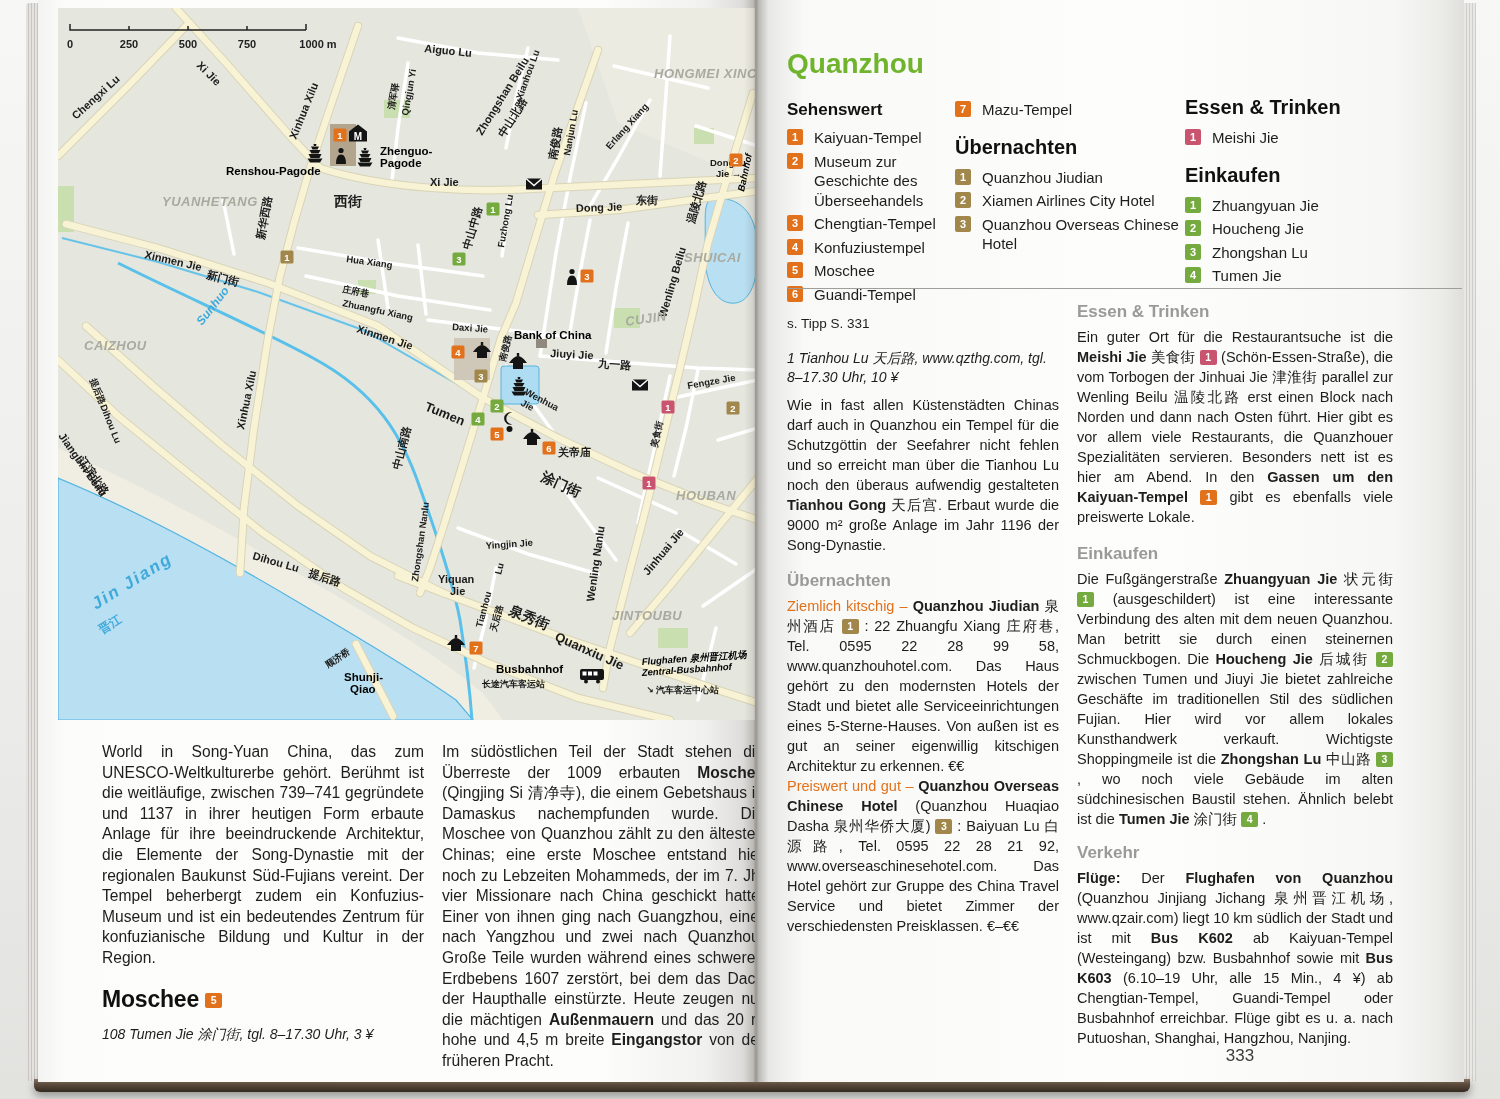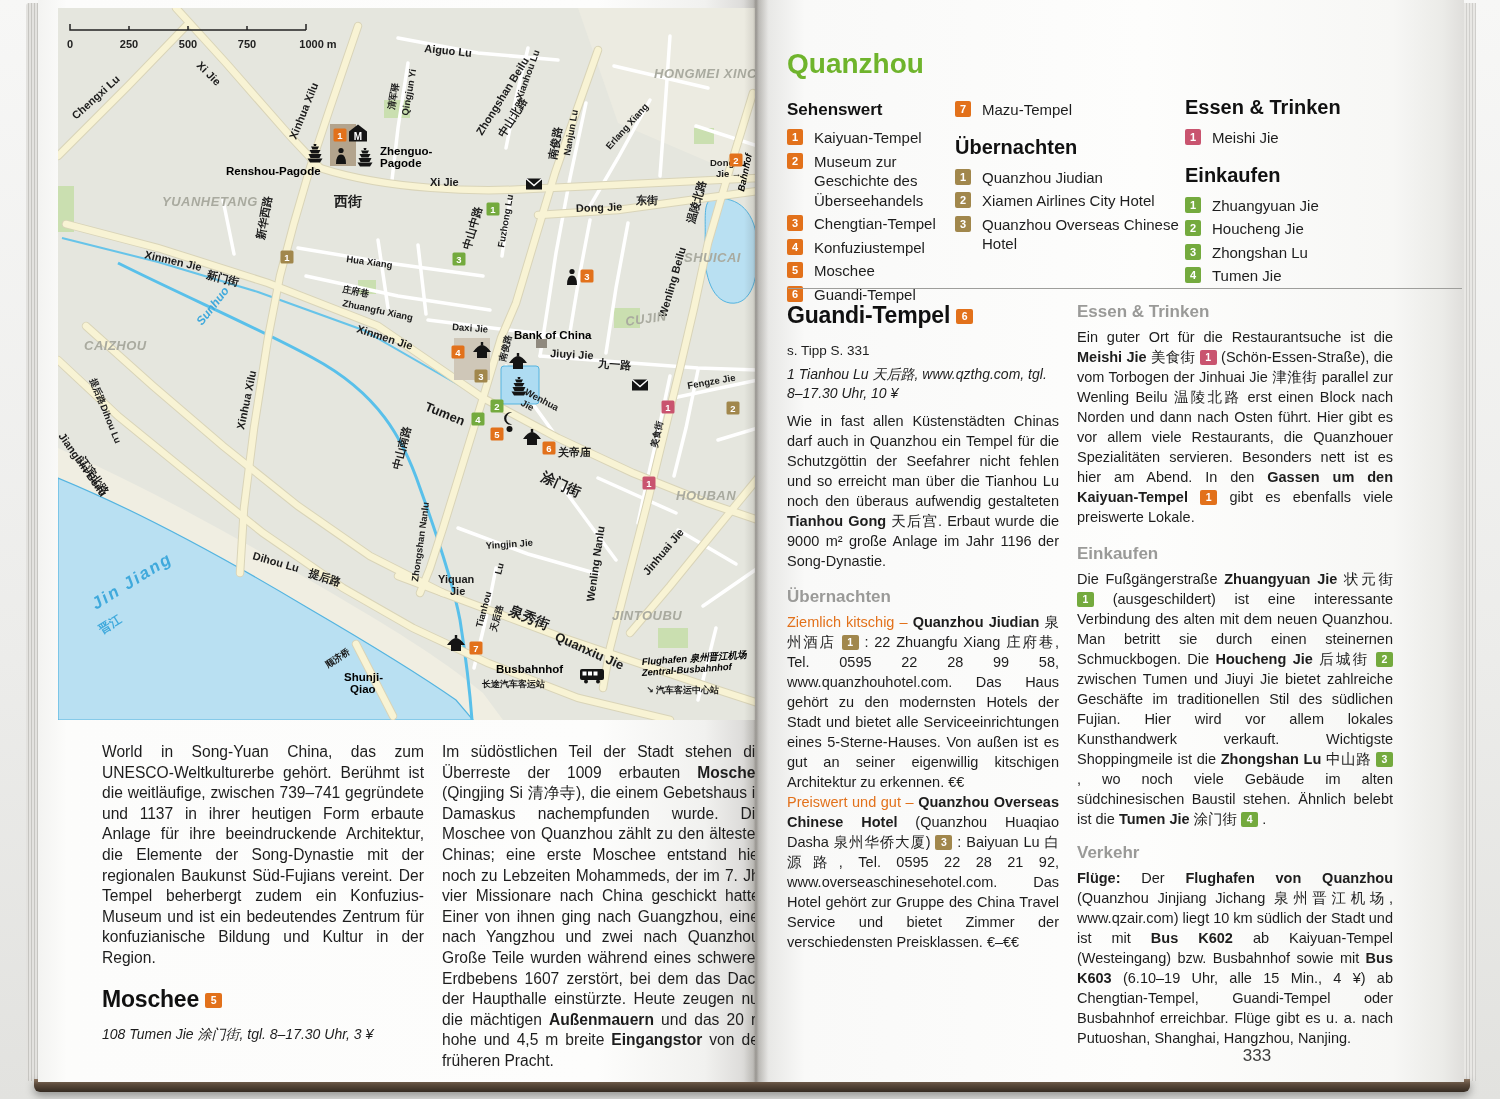--- a/index.html
+++ b/index.html
@@ -474,39 +474,36 @@
           <div class="leg-row">
             <span class="leg-badge" style="background: rgb(116, 170, 62);">4</span>
             <span>Tumen Jie</span>
           </div>
         </div>
     </div>
 
     <div class="divider" style="left:33px;top:288px;width:674px"></div>
 
     <div class="abs" style="left:32px;top:302px;width:272px">
-      <h2 class="entry-h">
-        <span>Guandi-Tempel</span><span class="badge" style="background: rgb(226, 113, 27);">6</span>
-      </h2>
       <p class="note" style="margin-top:14px">s. Tipp S. 331</p>
-      <p class="addr" style="margin-top:7px;margin-bottom:8px">1 Tianhou Lu 天后路, www.qzthg.com, tgl. 8–17.30 Uhr, 10 ¥</p>
+      <p class="addr" style="margin-top:18px;margin-bottom:8px">1 Tianhou Lu 天后路, www.qzthg.com, tgl. 8–17.30 Uhr, 10 ¥</p>
       <p class="body-text">Wie in fast allen Küstenstädten Chinas darf auch in Quanzhou ein Tempel für die Schutzgöttin der Seefahrer nicht fehlen und so erreicht man über die Tianhou Lu noch den überaus aufwendig gestalteten <b>Tianhou Gong</b> 天后宫. Erbaut wurde die 9000 m² große Anlage im Jahr 1196 der Song-Dynastie.</p>
       <h3 class="gray-h" style="margin-top:16px">Übernachten</h3>
       <div>
           <p class="body-text"><span class="o-txt">Ziemlich kitschig – </span><b>Quanzhou Jiudian</b> 泉州酒店 <span class="badge" style="background: rgb(161, 135, 76);">1</span> : 22 Zhuangfu Xiang 庄府巷, Tel. 0595 22 28 99 58, www.quanzhouhotel.com. Das Haus gehört zu den modernsten Hotels der Stadt und bietet alle Serviceeinrichtungen eines 5-Sterne-Hauses. Von außen ist es gut an seiner eigenwillig kitschigen Architektur zu erkennen. €€</p>
           <p class="body-text"><span class="o-txt">Preiswert und gut – </span><b>Quanzhou Overseas Chinese Hotel</b> (Quanzhou Huaqiao Dasha 泉州华侨大厦) <span class="badge" style="background: rgb(161, 135, 76);">3</span> : Baiyuan Lu 白源路, Tel. 0595 22 28 21 92, www.overseaschinesehotel.com. Das Hotel gehört zur Gruppe des China Travel Service und bietet Zimmer der verschiedensten Preisklassen. €–€€</p>
         </div>
     </div>
 
     <div class="abs" style="left:322px;top:302px;width:316px">
       <h3 class="gray-h">Essen &amp; Trinken</h3>
       <p class="body-text">Ein guter Ort für die Restaurantsuche ist die <b>Meishi Jie</b> 美食街 <span class="badge" style="background: rgb(201, 84, 111);">1</span> (Schön-Essen-Straße), die vom Torbogen der Jinhuai Jie 津淮街 parallel zur Wenling Beilu 温陵北路 erst einen Block nach Norden und dann nach Osten führt. Hier gibt es vor allem viele Restaurants, die Quanzhouer Spezialitäten servieren. Besonders nett ist es hier am Abend. In den <b>Gassen um den Kaiyuan-Tempel</b> <span class="badge" style="background: rgb(226, 113, 27);">1</span> gibt es ebenfalls viele preiswerte Lokale.</p>
       <h3 class="gray-h" style="margin-top:17px">Einkaufen</h3>
       <p class="body-text">Die Fußgängerstraße <b>Zhuangyuan Jie</b> 状元街 <span class="badge" style="background: rgb(116, 170, 62);">1</span> (ausgeschildert) ist eine interessante Verbindung des alten mit dem neuen Quanzhou. Man betritt sie durch einen steinernen Schmuckbogen. Die <b>Houcheng Jie</b> 后城街 <span class="badge" style="background: rgb(116, 170, 62);">2</span> zwischen Tumen und Jiuyi Jie bietet zahlreiche Geschäfte im traditionellen Stil des südlichen Fujian. Hier wird vor allem lokales Kunsthandwerk verkauft. Wichtigste Shoppingmeile ist die <b>Zhongshan Lu</b> 中山路 <span class="badge" style="background: rgb(116, 170, 62);">3</span> , wo noch viele Gebäude im alten südchinesischen Baustil stehen. Ähnlich belebt ist die <b>Tumen Jie</b> 涂门街 <span class="badge" style="background: rgb(116, 170, 62);">4</span> .</p>
       <h3 class="gray-h" style="margin-top:14px">Verkehr</h3>
       <p class="body-text"><b>Flüge:</b> Der <b>Flughafen von Quanzhou</b> (Quanzhou Jinjiang Jichang 泉州晋江机场, www.qzair.com) liegt 10 km südlich der Stadt und ist mit <b>Bus K602</b> ab Kaiyuan-Tempel (Westeingang) bzw. Busbahnhof sowie mit <b>Bus K603</b> (6.10–19 Uhr, alle 15 Min., 4 ¥) ab Chengtian-Tempel, Guandi-Tempel oder Busbahnhof erreichbar. Flüge gibt es u. a. nach Putuoshan, Shanghai, Hangzhou, Nanjing.</p>
     </div>
 
-    <div class="pagenum" style="left:462px;top:1046px">333</div>
+    <div class="pagenum" style="left:445px;top:1046px">333</div>
   </div>
 
   <div class="spine"></div>
 </div>
 
 </body></html>

